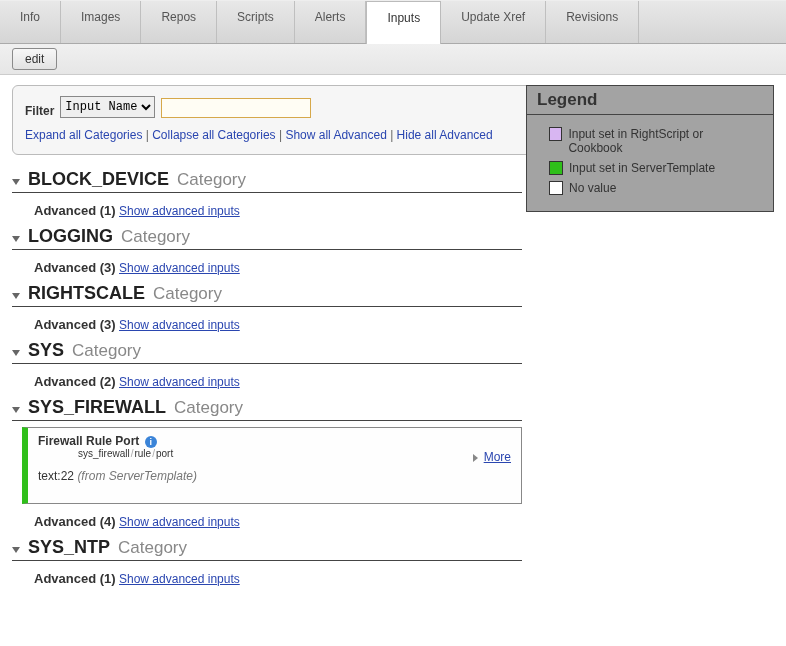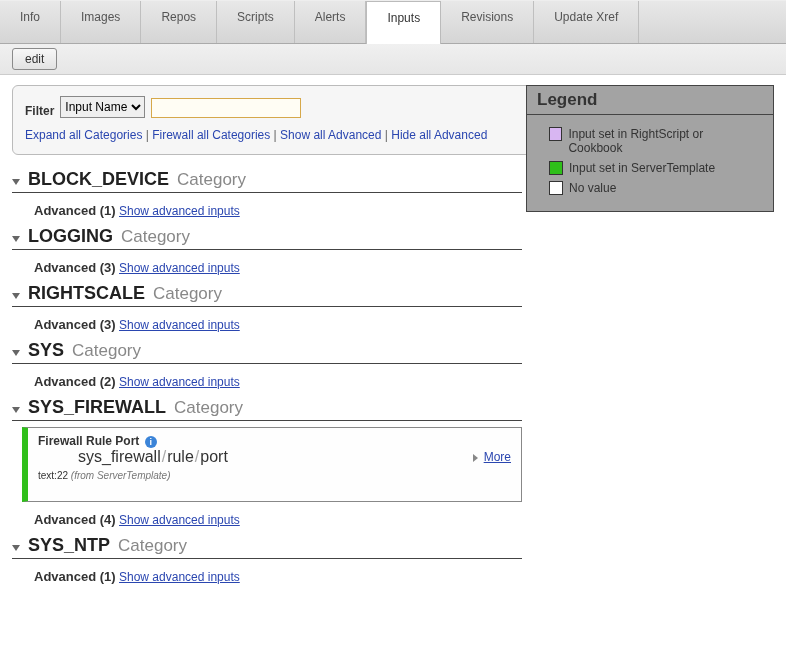--- a/index.html
+++ b/index.html
@@ -67,20 +67,21 @@
     gap: 6px;
     margin-bottom: 10px;
   }
   .filter-label {
     font-weight: bold;
   }
   select.filter-select {
     font-size: 12px;
     border: 1px solid #888;
     height: 22px;
+    font-family: Liberation Mono, monospace;
   }
   input.filter-input {
     width: 150px;
     height: 20px;
     border: 1px solid #d6a84a;
     background: #fffdf4;
     padding: 0 4px;
   }
   .linkrow {
     font-size: 12px;
@@ -187,26 +188,26 @@
     font-size: 9px;
     line-height: 12px;
     text-align: center;
     font-weight: bold;
     vertical-align: middle;
     margin-left: 2px;
   }
   .ic-path {
     margin-left: 40px;
     color: #333;
-    font-size: 16px;
+    font-size: 10px;
   }
   .ic-path .sep { color: #aaa; margin: 0 1px; }
   .ic-value {
-    margin-top: 4px;
-    font-size: 10px;
+    margin-top: 10px;
+    font-size: 12px;
   }
   .ic-value em { color: #777; }
   .more {
     position: absolute;
     right: 10px;
     top: 22px;
     color: #2a46b0;
     text-decoration: underline;
     font-size: 12px;
     cursor: pointer;
@@ -224,41 +225,41 @@
 </head>
 <body>
 
 <div class="tabbar">
   <div class="tab">Info</div>
   <div class="tab">Images</div>
   <div class="tab">Repos</div>
   <div class="tab">Scripts</div>
   <div class="tab">Alerts</div>
   <div class="tab active">Inputs</div>
+  <div class="tab">Update Xref</div>
   <div class="tab">Revisions</div>
-  <div class="tab">Update Xref</div>
 </div>
 
 <div class="toolbar">
   <button class="btn">edit</button>
 </div>
 
 <div class="content">
 
   <div class="filterbox">
     <div class="filter-row">
       <span class="filter-label">Filter</span>
       <select class="filter-select">
         <option>Input Name</option>
       </select>
       <input class="filter-input" type="text" value="" style="">
     </div>
     <div class="linkrow">
       <a>Expand all Categories</a> |
-      <a>Firewall all Categories</a> |
+      <a>Collapse all Categories</a> |
       <a>Show all Advanced</a> |
       <a>Hide all Advanced</a>
     </div>
   </div>
 
   <div class="legend">
     <h3>Legend</h3>
     <div class="legend-body">
       <div class="legend-item">
         <span class="swatch" style="background:#d8b6f2"></span>

